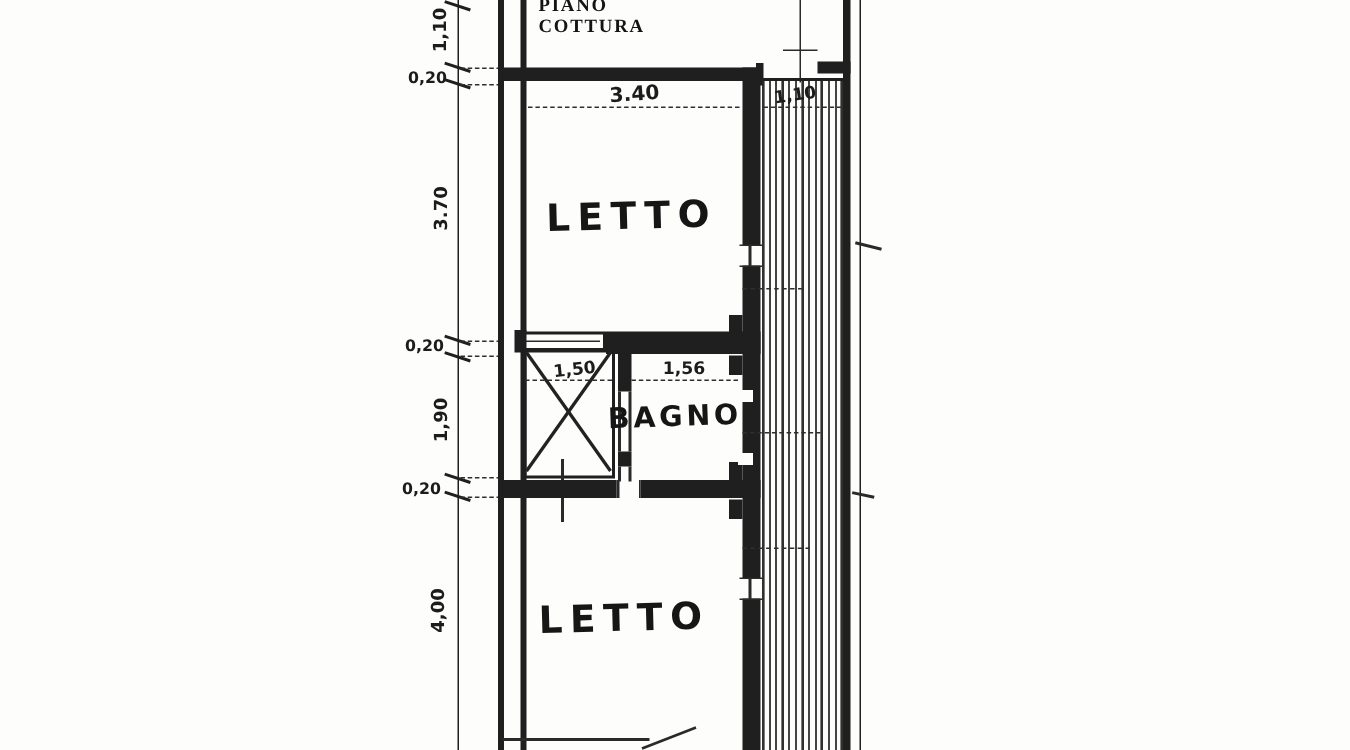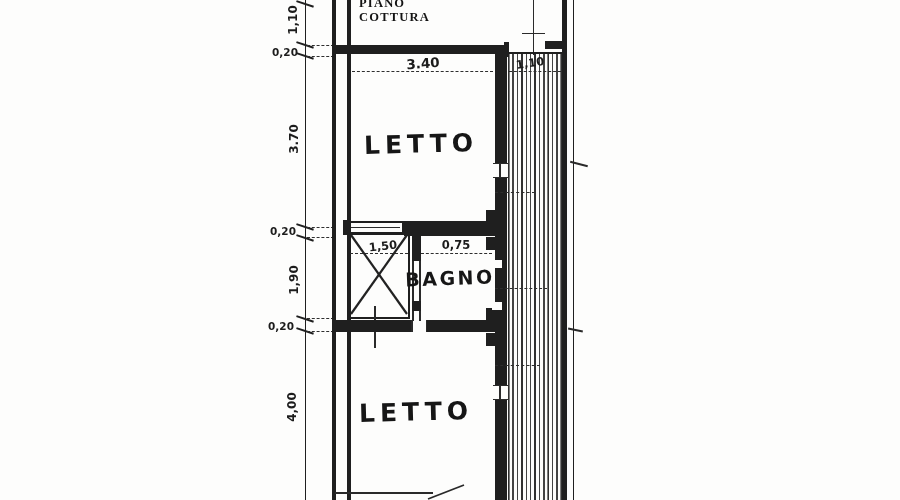--- a/index.html
+++ b/index.html
@@ -107,21 +107,21 @@
   <div class="thin" style="left:374px;top:306px;width:2px;height:42px;"></div>
 
   <div class="ink" style="left:412px;top:236px;width:9px;height:25px;"></div>
   <div class="thin" style="left:412px;top:261px;width:1.6px;height:40px;"></div>
   <div class="thin" style="left:419.4px;top:261px;width:1.6px;height:40px;"></div>
   <div class="ink" style="left:412px;top:301px;width:9px;height:10px;"></div>
   <div class="thin" style="left:412px;top:311px;width:1.6px;height:10px;"></div>
   <div class="thin" style="left:419.4px;top:311px;width:1.6px;height:10px;"></div>
 
   <div class="dash" style="left:421px;top:252.5px;width:71px;"></div>
-  <span class="lbl" style="left:456px;top:245px;font-size:11.5px;">0,75</span>
+  <span class="lbl" style="left:456px;top:245px;font-size:11.5px;">1,56</span>
 
   <div class="ink" style="left:335px;top:320px;width:76px;height:12px;"></div>
   <div class="thin" style="left:411px;top:320px;width:1.5px;height:12px;"></div>
   <div class="thin" style="left:425.5px;top:320px;width:1.5px;height:12px;"></div>
   <div class="ink" style="left:427px;top:320px;width:80px;height:12px;"></div>
 
   <div class="dash" style="left:352px;top:70.5px;width:141px;"></div>
   <span class="lbl" style="left:423px;top:63px;font-size:13.5px;transform:translate(-50%,-50%) rotate(-4deg);">3.40</span>
 
   <div class="thin" style="left:335px;top:491.5px;width:98px;height:2px;"></div>

